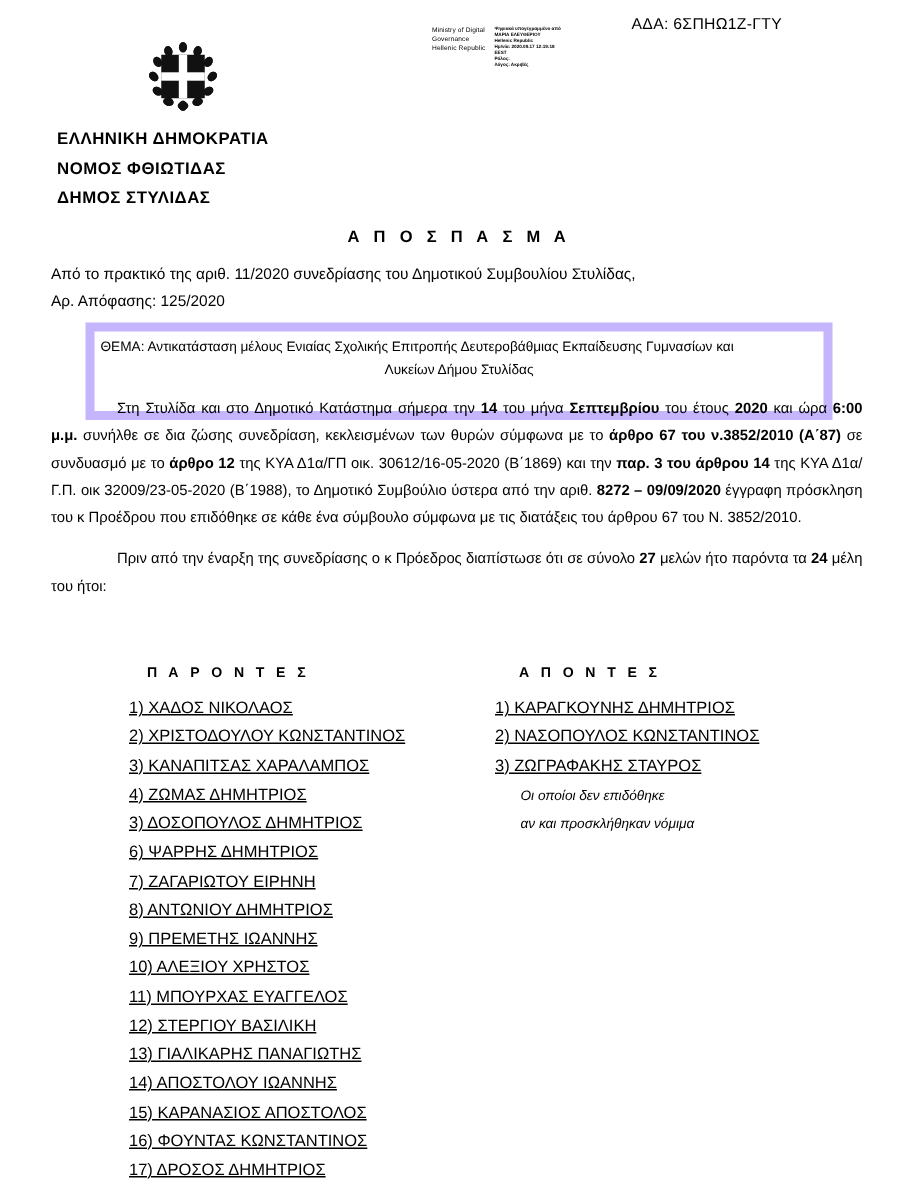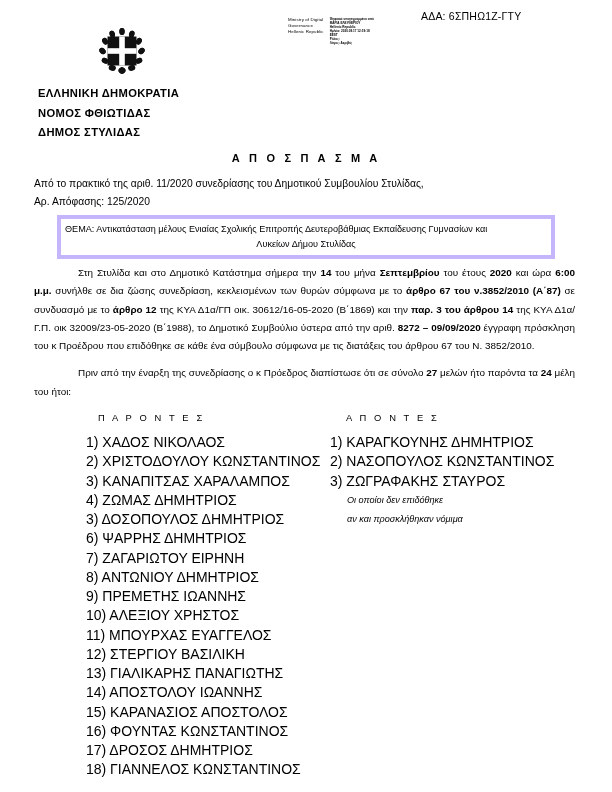--- a/index.html
+++ b/index.html
@@ -53,22 +53,22 @@
     position:absolute;left:0;top:152px;width:612px;
     text-align:center;font-size:11px;font-weight:bold;
     letter-spacing:3.2px;
   }
   .protocol{position:absolute;left:34px;top:175px;width:540px;}
   .protocol div{font-size:10.3px;line-height:17.5px;}
 
   
   .subject-box{
     position:absolute;left:57px;top:215px;width:498px;
-    border:4px solid #c4b5fd;
-    padding:3px 4px 4px 4px;
+    border:6px solid #c4b5fd;
+    padding:3px 4px 21px 4px;
     box-sizing:border-box;
   }
   .subject-box p{
     margin:0;text-align:center;
     font-size:9.1px;line-height:14.6px;
   }
   .subject-box .l1{text-align:left;}
 
   
   .body{position:absolute;left:34px;top:264px;width:541px;}
@@ -80,27 +80,27 @@
   .body p.ind{text-indent:44px;}
   .body p.p2{margin-top:9px;}
   b{font-weight:bold;}
 
   
   .att{position:absolute;left:0;top:412px;width:612px;}
   .col{position:absolute;top:0;}
   .col-present{left:86px;width:240px;}
   .col-absent{left:330px;width:240px;}
   .col-head{
-    font-size:9.4px;font-weight:normal;letter-spacing:2.6px;
-    margin-bottom:10px;white-space:nowrap;
+    font-size:9.4px;font-weight:bold;letter-spacing:2.6px;
+    margin-bottom:10px;white-space:nowrap;margin-top:30px;
   }
   .col-present .col-head{padding-left:12px;}
   .col-absent  .col-head{padding-left:16px;}
   .name{
-    font-size:14px;line-height:19.25px;white-space:nowrap;
+    font-size:11px;line-height:19.25px;white-space:nowrap;text-decoration:underline;
   }
   .note{
     font-size:9.1px;line-height:19.25px;font-style:italic;
     padding-left:17px;white-space:nowrap;
   }
 </style>
 </head>
 <body>
 
 <div class="page">

